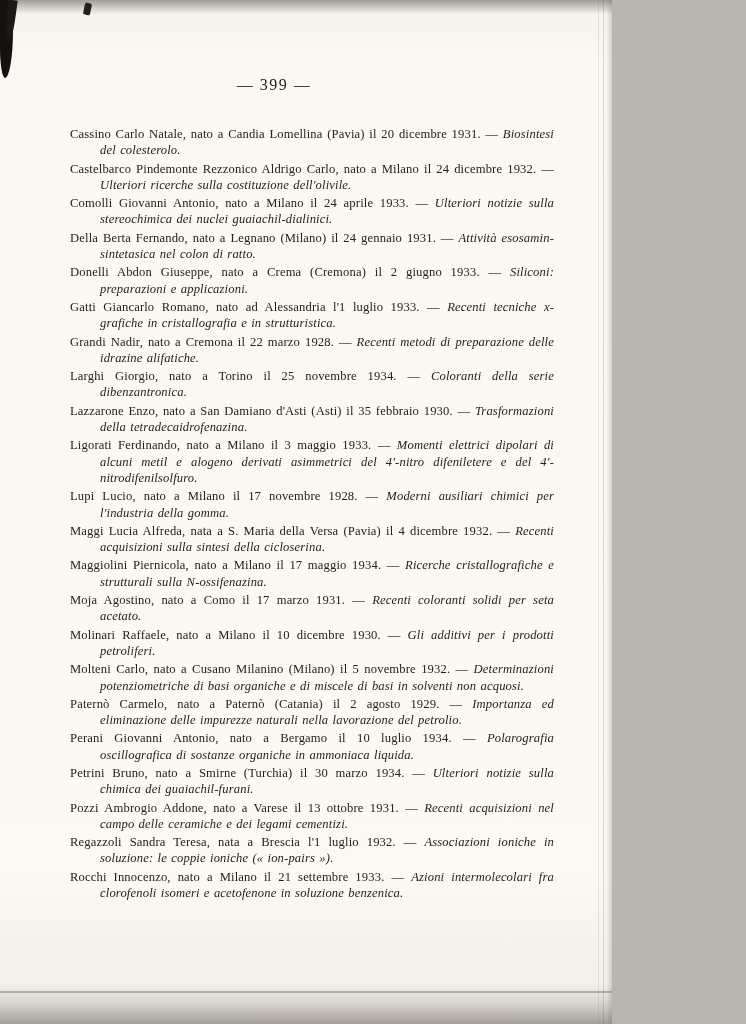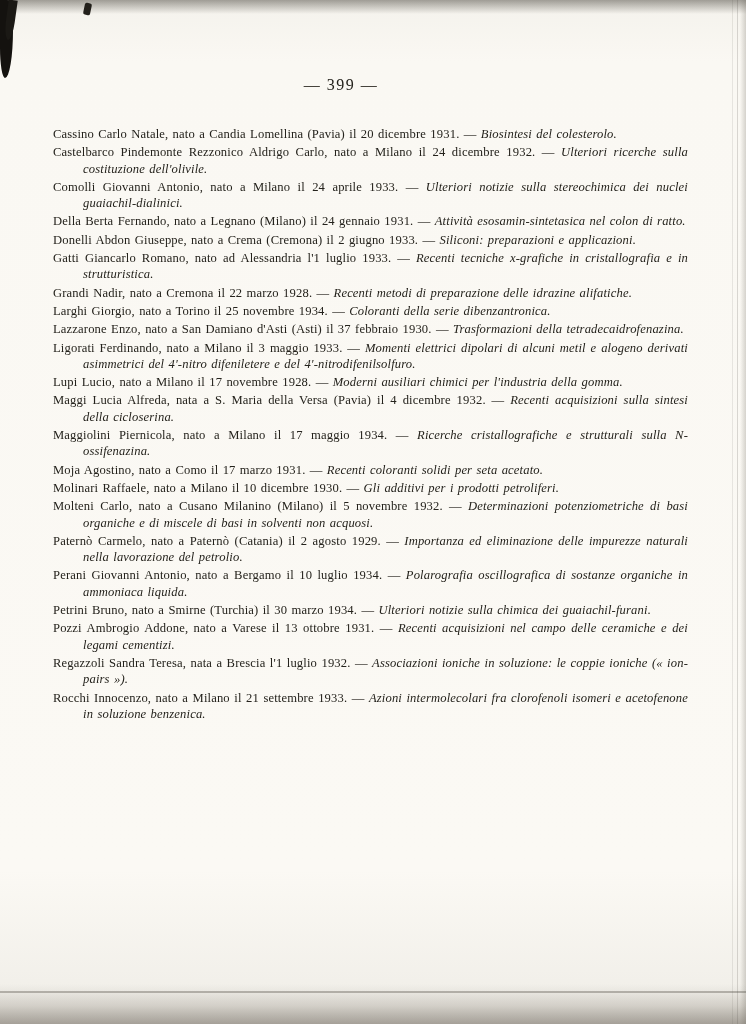--- a/index.html
+++ b/index.html
@@ -1,18 +1,18 @@
 <!DOCTYPE html>
 <html><head>
 <meta charset="utf-8">
 <style>
   html, body { margin: 0; padding: 0; background: #b9b6b0; }
   .scan {
     position: relative;
-    width: 746px;
+    width: 612px;
     height: 1024px;
     overflow: hidden;
     background: #7dd3fc;
     font-family: "Liberation Serif", "DejaVu Serif", serif;
     color: #24221c;
   }
   .page {
     position: absolute;
     inset: 0;
     background: linear-gradient(180deg, #f4f2ec 0%, #faf8f3 6%, #fbf9f4 85%, #f1efe9 97%, #ded9d1 100%);
@@ -66,21 +66,21 @@
     position: absolute;
     top: 76px; left: 0; right: 0;
     text-align: center;
     font-size: 16px;
     letter-spacing: 1.5px;
     transform: translateX(-32px);
   }
   
   .content {
     position: absolute;
-    left: 53px;
+    left: 70px;
     right: 58px;
     top: 126px;
   }
   .entry {
     margin: 0 0 2px 0;
     padding-left: 30px;
     text-indent: -30px;
     text-align: justify;
     font-size: 12.6px;
     line-height: 16.3px;
@@ -109,21 +109,21 @@
 
   <div class="content">
       <p class="entry"><span>Cassino Carlo Natale, nato a Candia Lomellina (Pavia) il 20 dicembre 1931. — </span><span class="it">Biosintesi del colesterolo.</span></p>
       <p class="entry"><span>Castelbarco Pindemonte Rezzonico Aldrigo Carlo, nato a Milano il 24 dicembre 1932. — </span><span class="it">Ulteriori ricerche sulla costituzione dell'olivile.</span></p>
       <p class="entry"><span>Comolli Giovanni Antonio, nato a Milano il 24 aprile 1933. — </span><span class="it">Ulteriori notizie sulla stereochimica dei nuclei guaiachil-dialinici.</span></p>
       <p class="entry"><span>Della Berta Fernando, nato a Legnano (Milano) il 24 gennaio 1931. — </span><span class="it">Attività esosamin-sintetasica nel colon di ratto.</span></p>
       <p class="entry"><span>Donelli Abdon Giuseppe, nato a Crema (Cremona) il 2 giugno 1933. — </span><span class="it">Siliconi: preparazioni e applicazioni.</span></p>
       <p class="entry"><span>Gatti Giancarlo Romano, nato ad Alessandria l'1 luglio 1933. — </span><span class="it">Recenti tecniche x-grafiche in cristallografia e in strutturistica.</span></p>
       <p class="entry"><span>Grandi Nadir, nato a Cremona il 22 marzo 1928. — </span><span class="it">Recenti metodi di preparazione delle idrazine alifatiche.</span></p>
       <p class="entry"><span>Larghi Giorgio, nato a Torino il 25 novembre 1934. — </span><span class="it">Coloranti della serie dibenzantronica.</span></p>
-      <p class="entry"><span>Lazzarone Enzo, nato a San Damiano d'Asti (Asti) il 37 febbraio 1930. — </span><span class="it">Trasformazioni della tetradecaidrofenazina.</span></p>
+      <p class="entry"><span>Lazzarone Enzo, nato a San Damiano d'Asti (Asti) il 35 febbraio 1930. — </span><span class="it">Trasformazioni della tetradecaidrofenazina.</span></p>
       <p class="entry"><span>Ligorati Ferdinando, nato a Milano il 3 maggio 1933. — </span><span class="it">Momenti elettrici dipolari di alcuni metil e alogeno derivati asimmetrici del 4'-nitro difeniletere e del 4'-nitrodifenilsolfuro.</span></p>
       <p class="entry"><span>Lupi Lucio, nato a Milano il 17 novembre 1928. — </span><span class="it">Moderni ausiliari chimici per l'industria della gomma.</span></p>
       <p class="entry"><span>Maggi Lucia Alfreda, nata a S. Maria della Versa (Pavia) il 4 dicembre 1932. — </span><span class="it">Recenti acquisizioni sulla sintesi della cicloserina.</span></p>
       <p class="entry"><span>Maggiolini Piernicola, nato a Milano il 17 maggio 1934. — </span><span class="it">Ricerche cristallografiche e strutturali sulla N-ossifenazina.</span></p>
       <p class="entry"><span>Moja Agostino, nato a Como il 17 marzo 1931. — </span><span class="it">Recenti coloranti solidi per seta acetato.</span></p>
       <p class="entry"><span>Molinari Raffaele, nato a Milano il 10 dicembre 1930. — </span><span class="it">Gli additivi per i prodotti petroliferi.</span></p>
       <p class="entry"><span>Molteni Carlo, nato a Cusano Milanino (Milano) il 5 novembre 1932. — </span><span class="it">Determinazioni potenziometriche di basi organiche e di miscele di basi in solventi non acquosi.</span></p>
       <p class="entry"><span>Paternò Carmelo, nato a Paternò (Catania) il 2 agosto 1929. — </span><span class="it">Importanza ed eliminazione delle impurezze naturali nella lavorazione del petrolio.</span></p>
       <p class="entry"><span>Perani Giovanni Antonio, nato a Bergamo il 10 luglio 1934. — </span><span class="it">Polarografia oscillografica di sostanze organiche in ammoniaca liquida.</span></p>
       <p class="entry"><span>Petrini Bruno, nato a Smirne (Turchia) il 30 marzo 1934. — </span><span class="it">Ulteriori notizie sulla chimica dei guaiachil-furani.</span></p>

